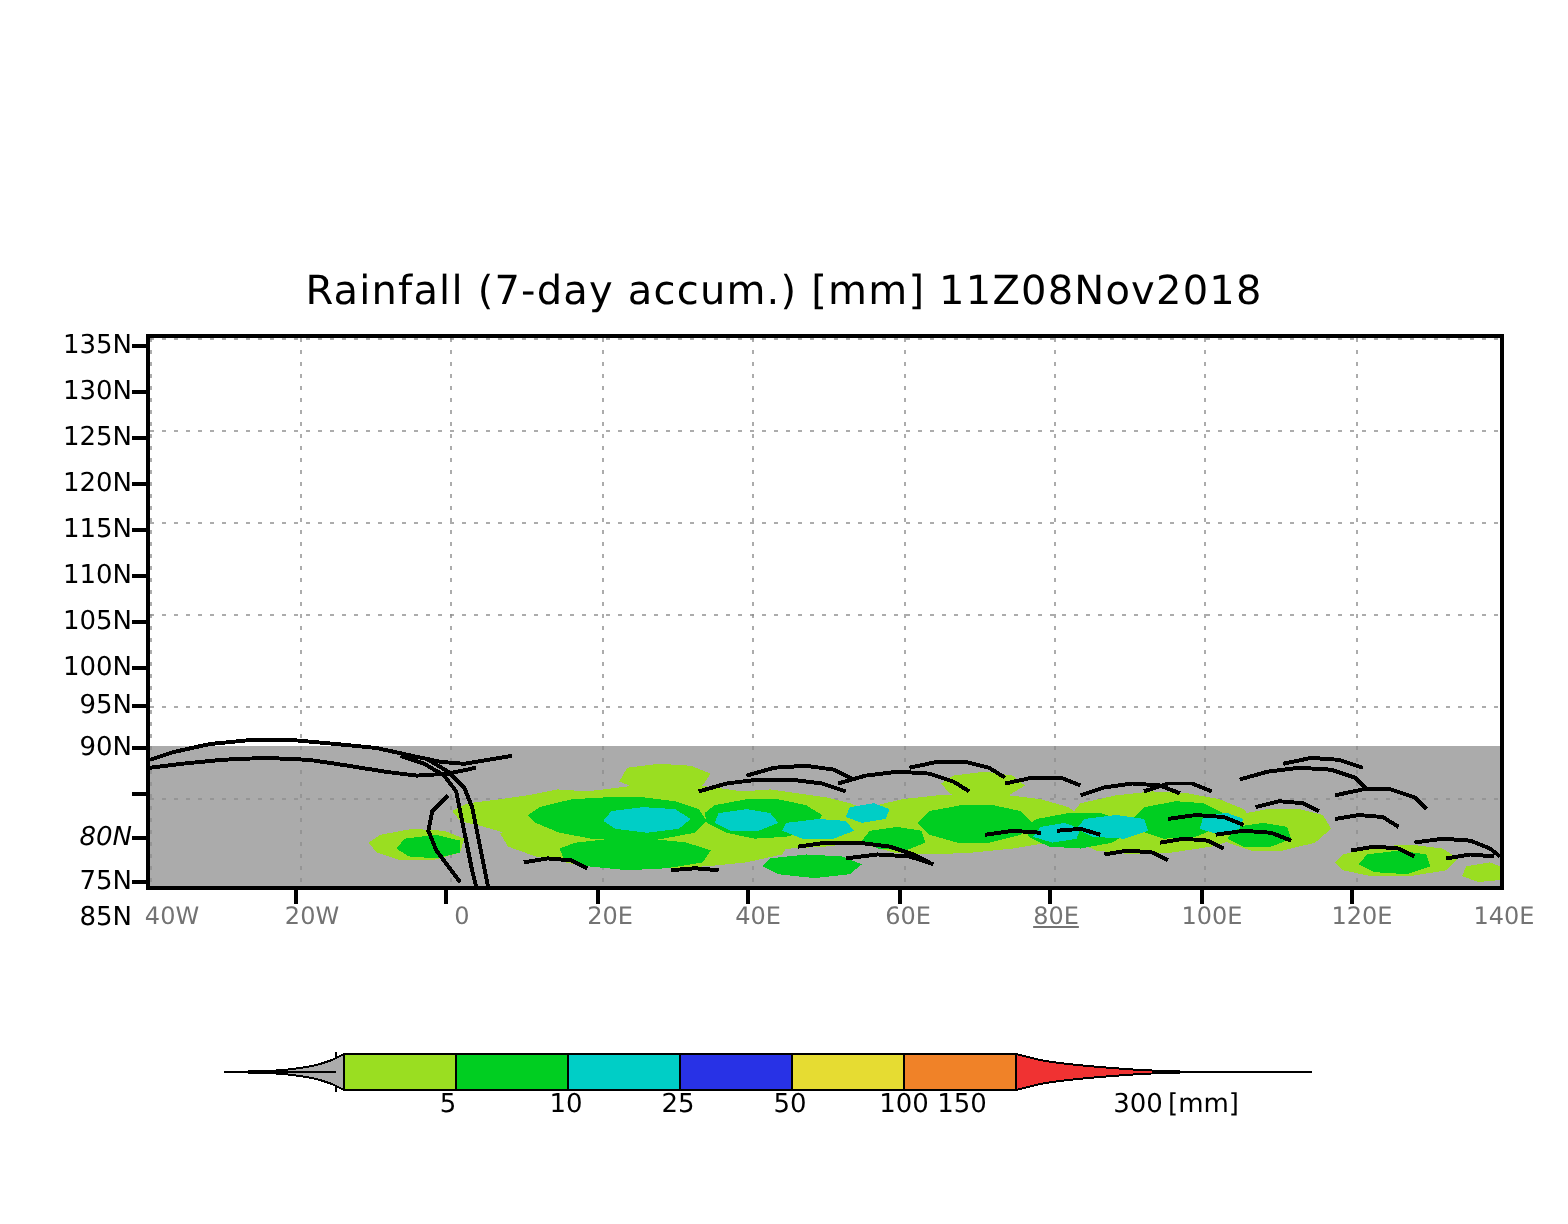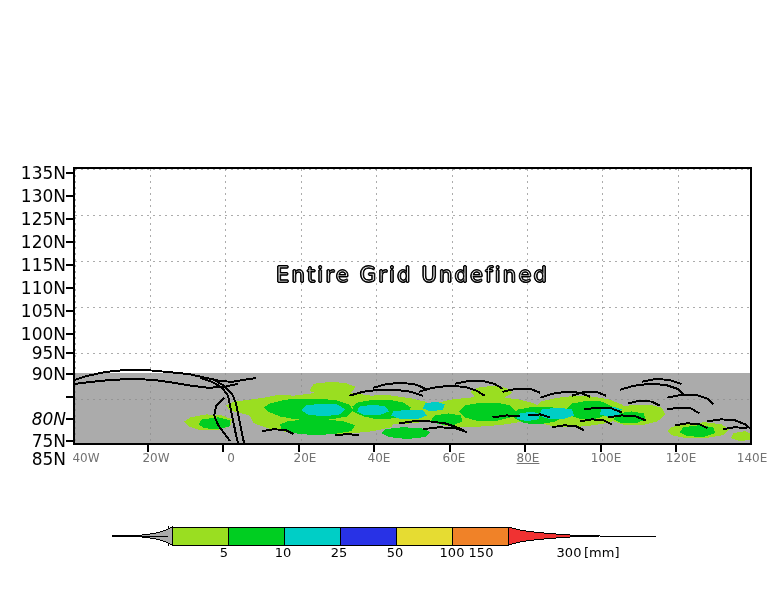--- a/index.html
+++ b/index.html
@@ -87,21 +87,21 @@
     white-space: pre;
     pointer-events: none;
   }
 
   
   .ytick-label {
     position: absolute;
     right: 718px;
     text-align: right;
     font-family: "DejaVu Sans", sans-serif;
-    font-size: 17px;
+    font-size: 13px;
     color: #000000;
     white-space: pre;
     transform: translateY(-50%);
   }
   .ytick-mark {
     position: absolute;
     left: 66px; width: 7px; height: 2px;
     background: #000000;
     transform: translateY(-1px);
   }
@@ -141,20 +141,21 @@
     font-size: 13px;
     color: #000000;
     white-space: pre;
   }
 </style>
 </head>
 <body>
 
 <div id="root">
 
+  <div id="chart-title">Rainfall (7-day accum.) [mm] 11Z08Nov2018</div>
 
   <div id="plot-frame">
     <div id="plot-inner">
 
       <div id="undefined-region"></div>
 
       <div class="grid-h" style="top:0px;"></div>
       <div class="grid-h" style="top:46px;"></div>
       <div class="grid-h" style="top:92px;"></div>
       <div class="grid-h" style="top:138px;"></div>
@@ -262,21 +263,20 @@
             <path d="M636 256 L650 254 L664 255 L674 259 L679 263"></path>
             <path d="M652 264 L664 262 L676 263"></path>
             <path d="M480 262 L492 260 L504 261 L512 265"></path>
             <path d="M420 252 L434 250 L448 251"></path>
             <path d="M188 266 L200 264 L212 265 L220 269"></path>
             <path d="M262 270 L274 269 L286 270"></path>
           </g>
         </svg>
       </div>
 
-      <div id="undefined-label">Entire Grid Undefined</div>
     </div>
   </div>
 
   <div class="ytick-label" style="top:173px;">135N</div>
   <div class="ytick-label" style="top:196px;">130N</div>
   <div class="ytick-label" style="top:219px;">125N</div>
   <div class="ytick-label" style="top:242px;">120N</div>
   <div class="ytick-label" style="top:265px;">115N</div>
   <div class="ytick-label" style="top:288px;">110N</div>
   <div class="ytick-label" style="top:311px;">105N</div>

